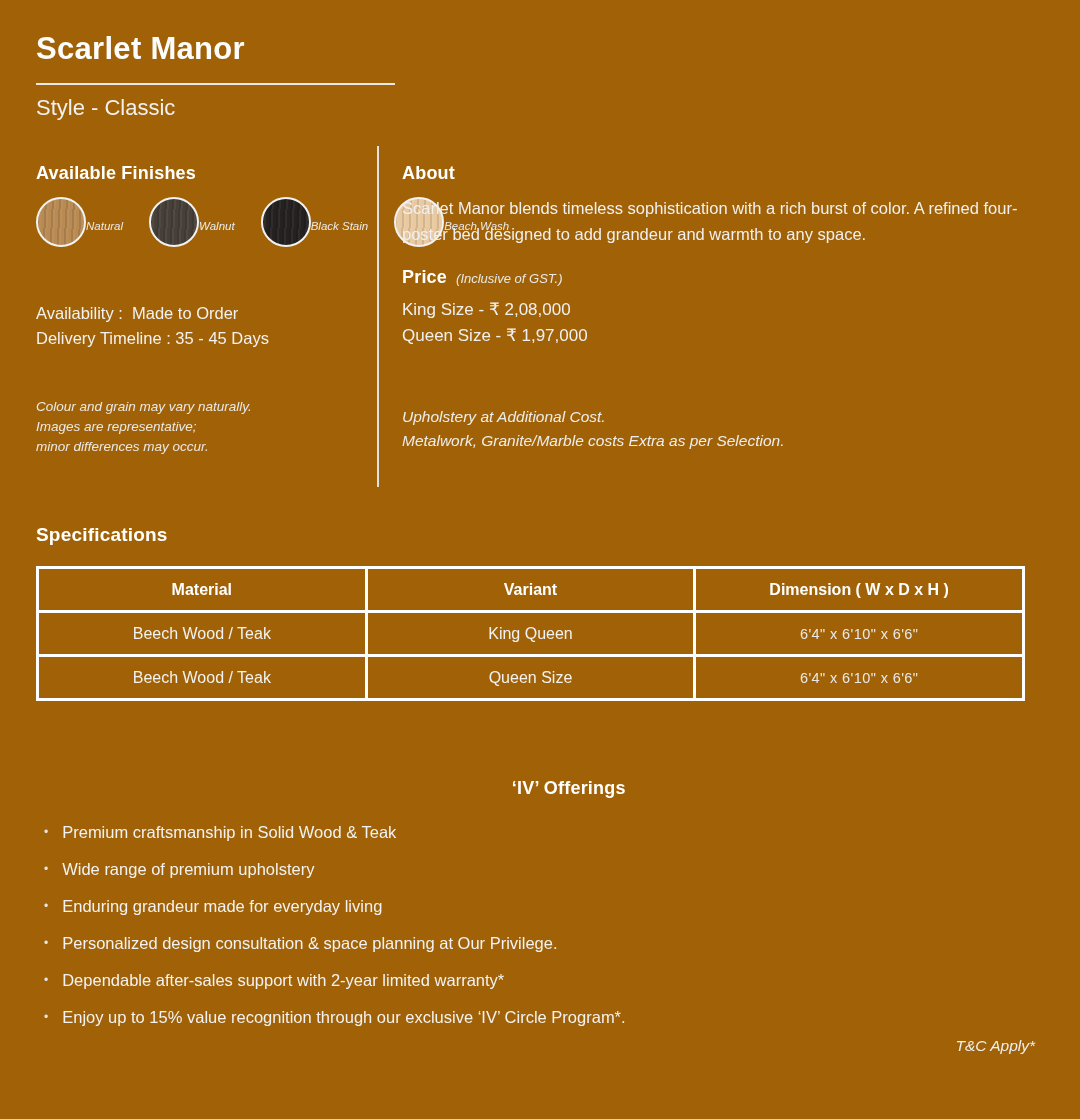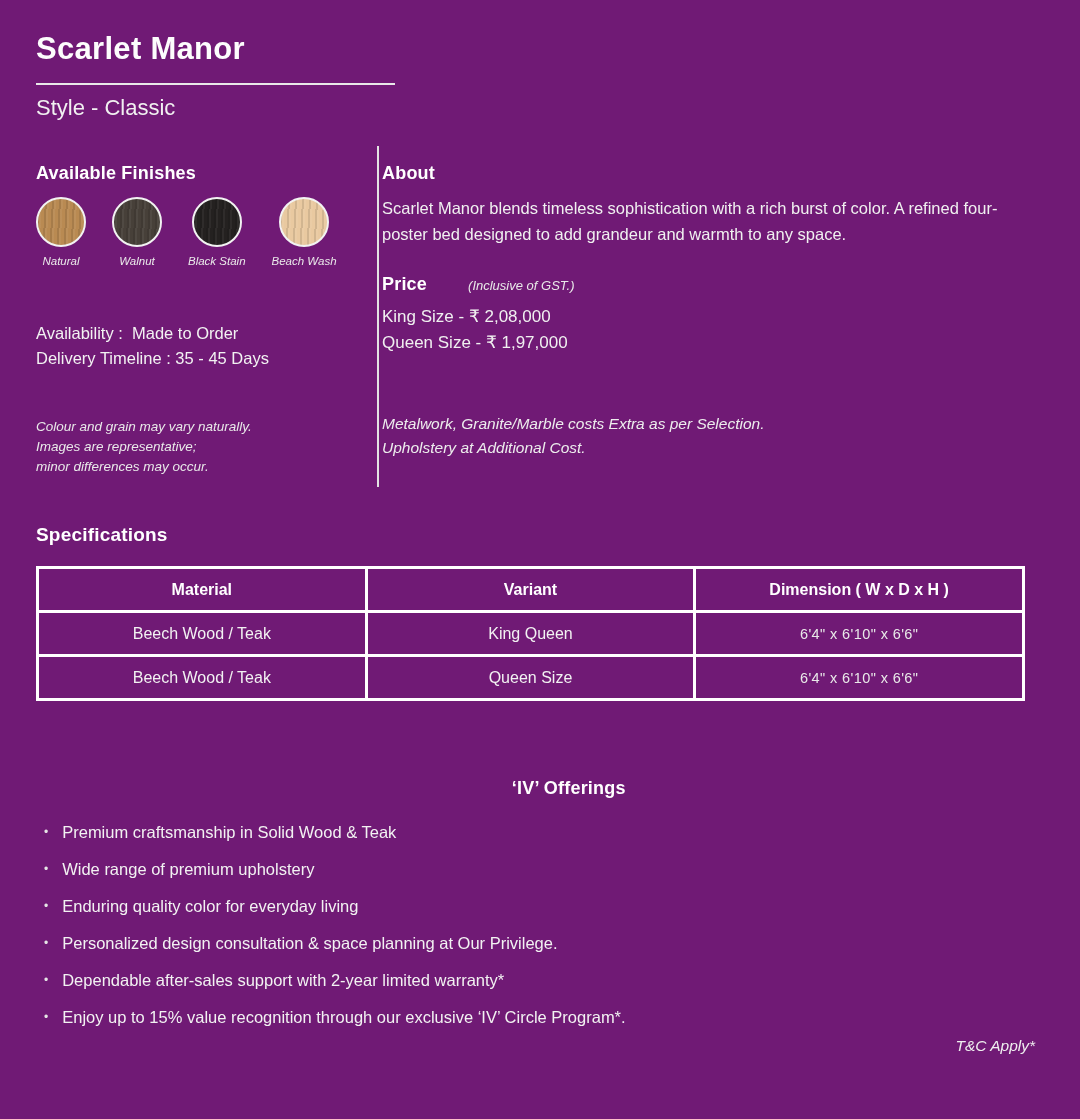--- a/index.html
+++ b/index.html
@@ -6,55 +6,55 @@
   html, body { background: #000; }
   body {
     font-family: "Liberation Sans", "DejaVu Sans", sans-serif;
     color: #f3f3f3;
     -webkit-font-smoothing: antialiased;
   }
   .page {
     position: relative;
     width: 1080px;
     height: 1119px;
-    background: #701a75;
+    background: #a16207;
     overflow: hidden;
   }
   .prewrap { white-space: pre-wrap; }
 
   
   .header { position: absolute; left: 36px; top: 31px; }
   .title { font-size: 31px; font-weight: bold; color: #fdfdfd; letter-spacing: 0.3px; }
   .title-rule { width: 359px; height: 2px; background: #e9e9e9; margin-top: 16px; }
   .subtitle { font-size: 22px; margin-top: 10px; color: #f1f1f1; }
 
   
   .left-col  { position: absolute; left: 36px;  top: 163px; width: 341px; }
   .col-divider { position: absolute; left: 377px; top: 146px; width: 2px; height: 341px; background: #e3e3e3; }
-  .right-col { position: absolute; left: 382px; top: 163px; width: 628px; }
+  .right-col { position: absolute; left: 402px; top: 163px; width: 628px; }
 
   .section-heading { font-size: 18px; font-weight: bold; color: #ffffff; letter-spacing: 0.2px; }
 
   
   .swatch-row { display: flex; gap: 26px; margin-top: 13px; align-items: flex-start; }
-  .swatch { display: flex; flex-direction: column; align-items: center; }
+  .swatch { display: flex; flex-direction: row; align-items: center; }
   .swatch-circle {
     width: 50px; height: 50px; border-radius: 50%;
     border: 2px solid #f2f2f2;
     background-image: repeating-linear-gradient(93deg,
       rgba(0,0,0,0.10) 0 2px, rgba(255,255,255,0.05) 2px 4px, rgba(0,0,0,0) 4px 7px);
   }
   .swatch-label { font-size: 11.5px; font-style: italic; color: #eaeaea; margin-top: 8px; white-space: nowrap; }
 
   .availability { margin-top: 54px; font-size: 16.5px; line-height: 24.5px; color: #f2f2f2; }
   .disclaimer { margin-top: 47px; font-size: 13.5px; font-style: italic; line-height: 20px; color: #e9e9e9; }
 
   
   .about-body { margin-top: 11px; font-size: 16.5px; line-height: 26px; width: 618px; color: #f0f0f0; }
-  .price-row { margin-top: 27px; display: flex; align-items: baseline; gap: 32px; }
+  .price-row { margin-top: 20px; display: flex; align-items: baseline; }
   .price-note { font-size: 13px; font-style: italic; margin-left: 9px; color: #e9e9e9; }
   .price-lines { margin-top: 9px; font-size: 17px; line-height: 26px; color: #f0f0f0; }
   .addl-costs { margin-top: 56px; font-size: 15.5px; font-style: italic; line-height: 24px; color: #ededed; }
 
   
   .spec-heading { position: absolute; left: 36px; top: 524px; font-size: 19px; }
   .spec-table {
     position: absolute; left: 36px; top: 566px; width: 989px;
     border-collapse: collapse; table-layout: fixed;
   }
@@ -132,22 +132,22 @@
     <div class="price-row">
       <span class="section-heading">Price</span>
       <span class="price-note">(Inclusive of GST.)</span>
     </div>
     <div class="price-lines">
       <div>King Size - ₹ 2,08,000</div>
       <div>Queen Size - ₹ 1,97,000</div>
     </div>
 
     <div class="addl-costs">
+      <div>Upholstery at Additional Cost.</div>
       <div>Metalwork, Granite/Marble costs Extra as per Selection.</div>
-      <div>Upholstery at Additional Cost.</div>
     </div>
   </div>
 
   <div class="section-heading spec-heading">Specifications</div>
 
   <table class="spec-table">
     <thead>
       <tr>
         <th>Material</th>
         <th>Variant</th>
@@ -174,21 +174,21 @@
       <li>
         <span class="bullet-dot">•</span>
         <span>Premium craftsmanship in Solid Wood &amp; Teak</span>
       </li>
       <li>
         <span class="bullet-dot">•</span>
         <span>Wide range of premium upholstery</span>
       </li>
       <li>
         <span class="bullet-dot">•</span>
-        <span>Enduring quality color for everyday living</span>
+        <span>Enduring grandeur made for everyday living</span>
       </li>
       <li>
         <span class="bullet-dot">•</span>
         <span>Personalized design consultation &amp; space planning at Our Privilege.</span>
       </li>
       <li>
         <span class="bullet-dot">•</span>
         <span>Dependable after-sales support with 2-year limited warranty*</span>
       </li>
       <li>

